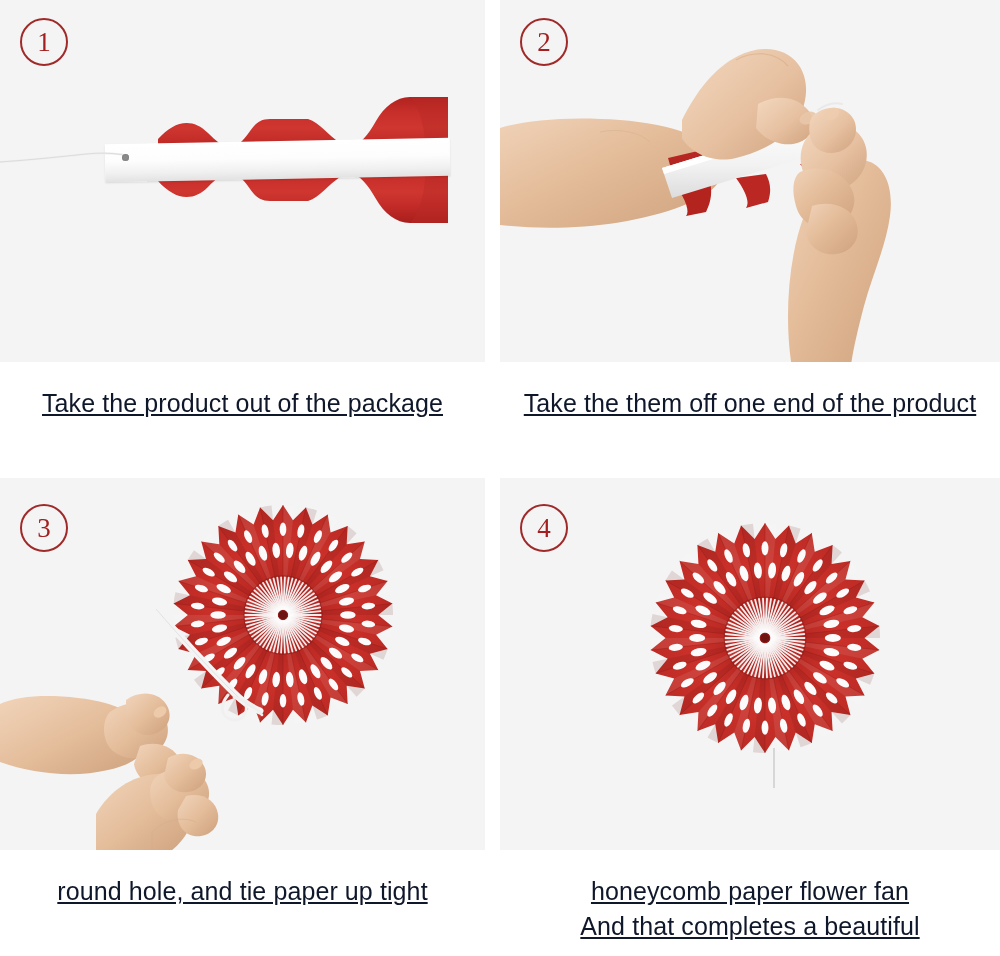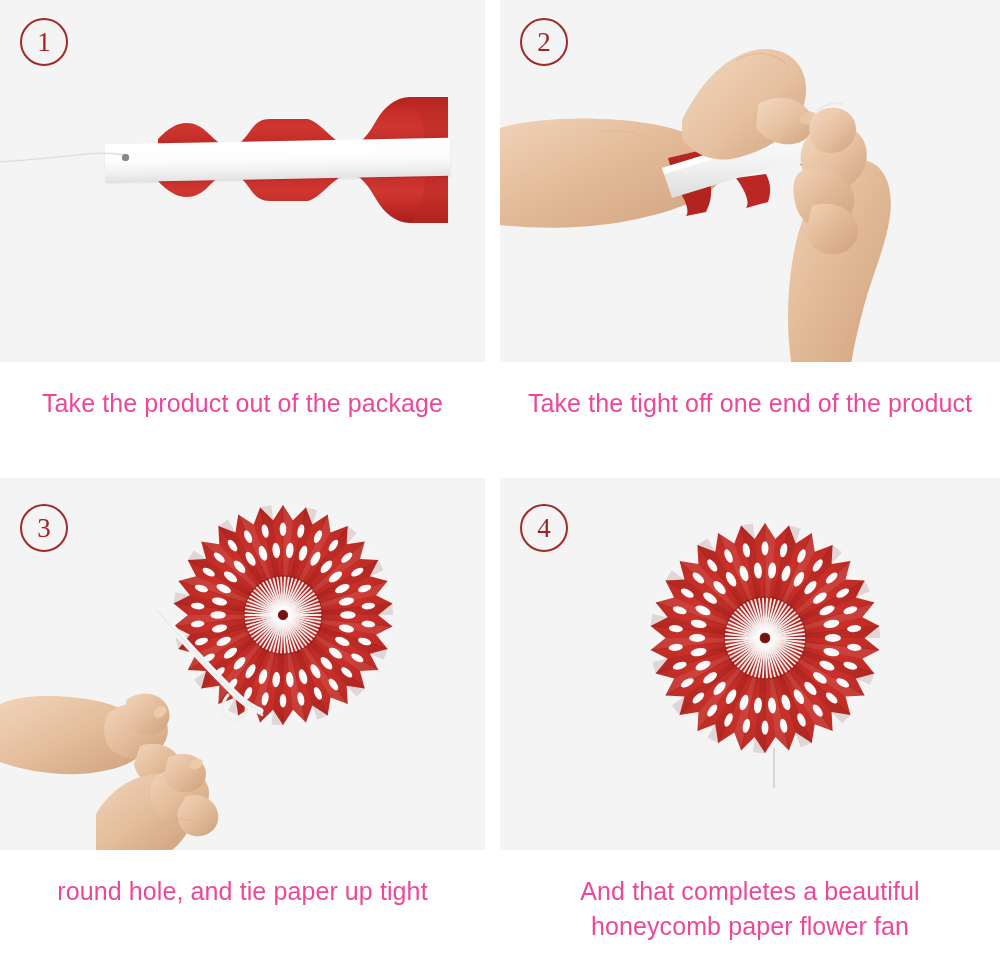--- a/index.html
+++ b/index.html
@@ -65,26 +65,27 @@
   .caption {
     flex: 1;
     display: flex;
     align-items: flex-start;
     justify-content: center;
     text-align: center;
     padding: 24px 18px 0 18px;
     background: #ffffff;
   }
   .caption-text {
-    color: #ec4899;
+    color: #0f172a;
     font-size: 25px;
     line-height: 1.38;
     font-weight: 400;
     letter-spacing: 0.1px;
     max-width: 470px;
+    text-decoration: underline;
   }
   .caption-text .ln { display: block; }
 
   
   .folded-scene {
     position: absolute;
     left: 0; top: 0; width: 100%; height: 100%;
   }
   .folded-red {
     position: absolute;
@@ -255,21 +256,21 @@
           <path d="M312,206 C330,200 350,206 356,222 C362,238 352,252 336,254
                    C320,256 308,246 306,232 Z" fill="url(#skinA)"></path>
 
           <path d="M318,110 C326,104 334,102 342,104" stroke="#e9e9e9" stroke-width="2" fill="none" stroke-linecap="round"></path>
         </svg>
       </div>
     </div>
 
     <div class="caption">
       <div class="caption-text">
-        <span class="ln">Take the tight off one end of the product</span>
+        <span class="ln">Take the them off one end of the product</span>
       </div>
     </div>
   </div>
 
   <div class="step-card card-r2c1">
     <div class="photo-area">
 
       <div class="step-badge">3</div>
 
       <div class="rosette-wrap p3-rosette">
@@ -755,19 +756,19 @@
 
       <div class="p4-tail">
         <svg viewBox="0 0 4 40" xmlns="http://www.w3.org/2000/svg">
           <path d="M2,0 L2,40" stroke="#b9b9b9" stroke-width="1" fill="none"></path>
         </svg>
       </div>
     </div>
 
     <div class="caption">
       <div class="caption-text">
+        <span class="ln">honeycomb paper flower fan</span>
         <span class="ln">And that completes a beautiful</span>
-        <span class="ln">honeycomb paper flower fan</span>
       </div>
     </div>
   </div>
 
 </div>
 
 </body></html>

